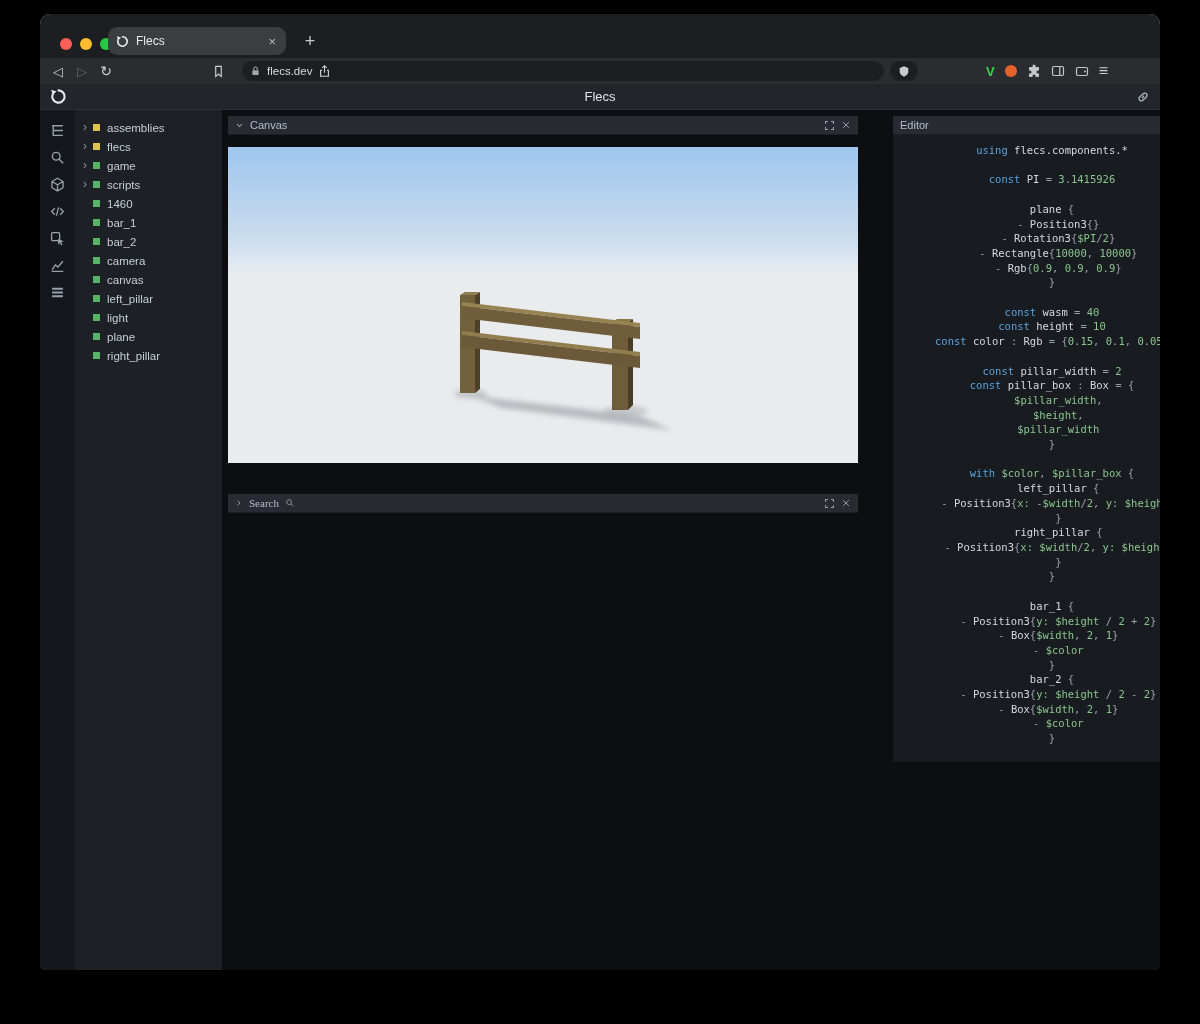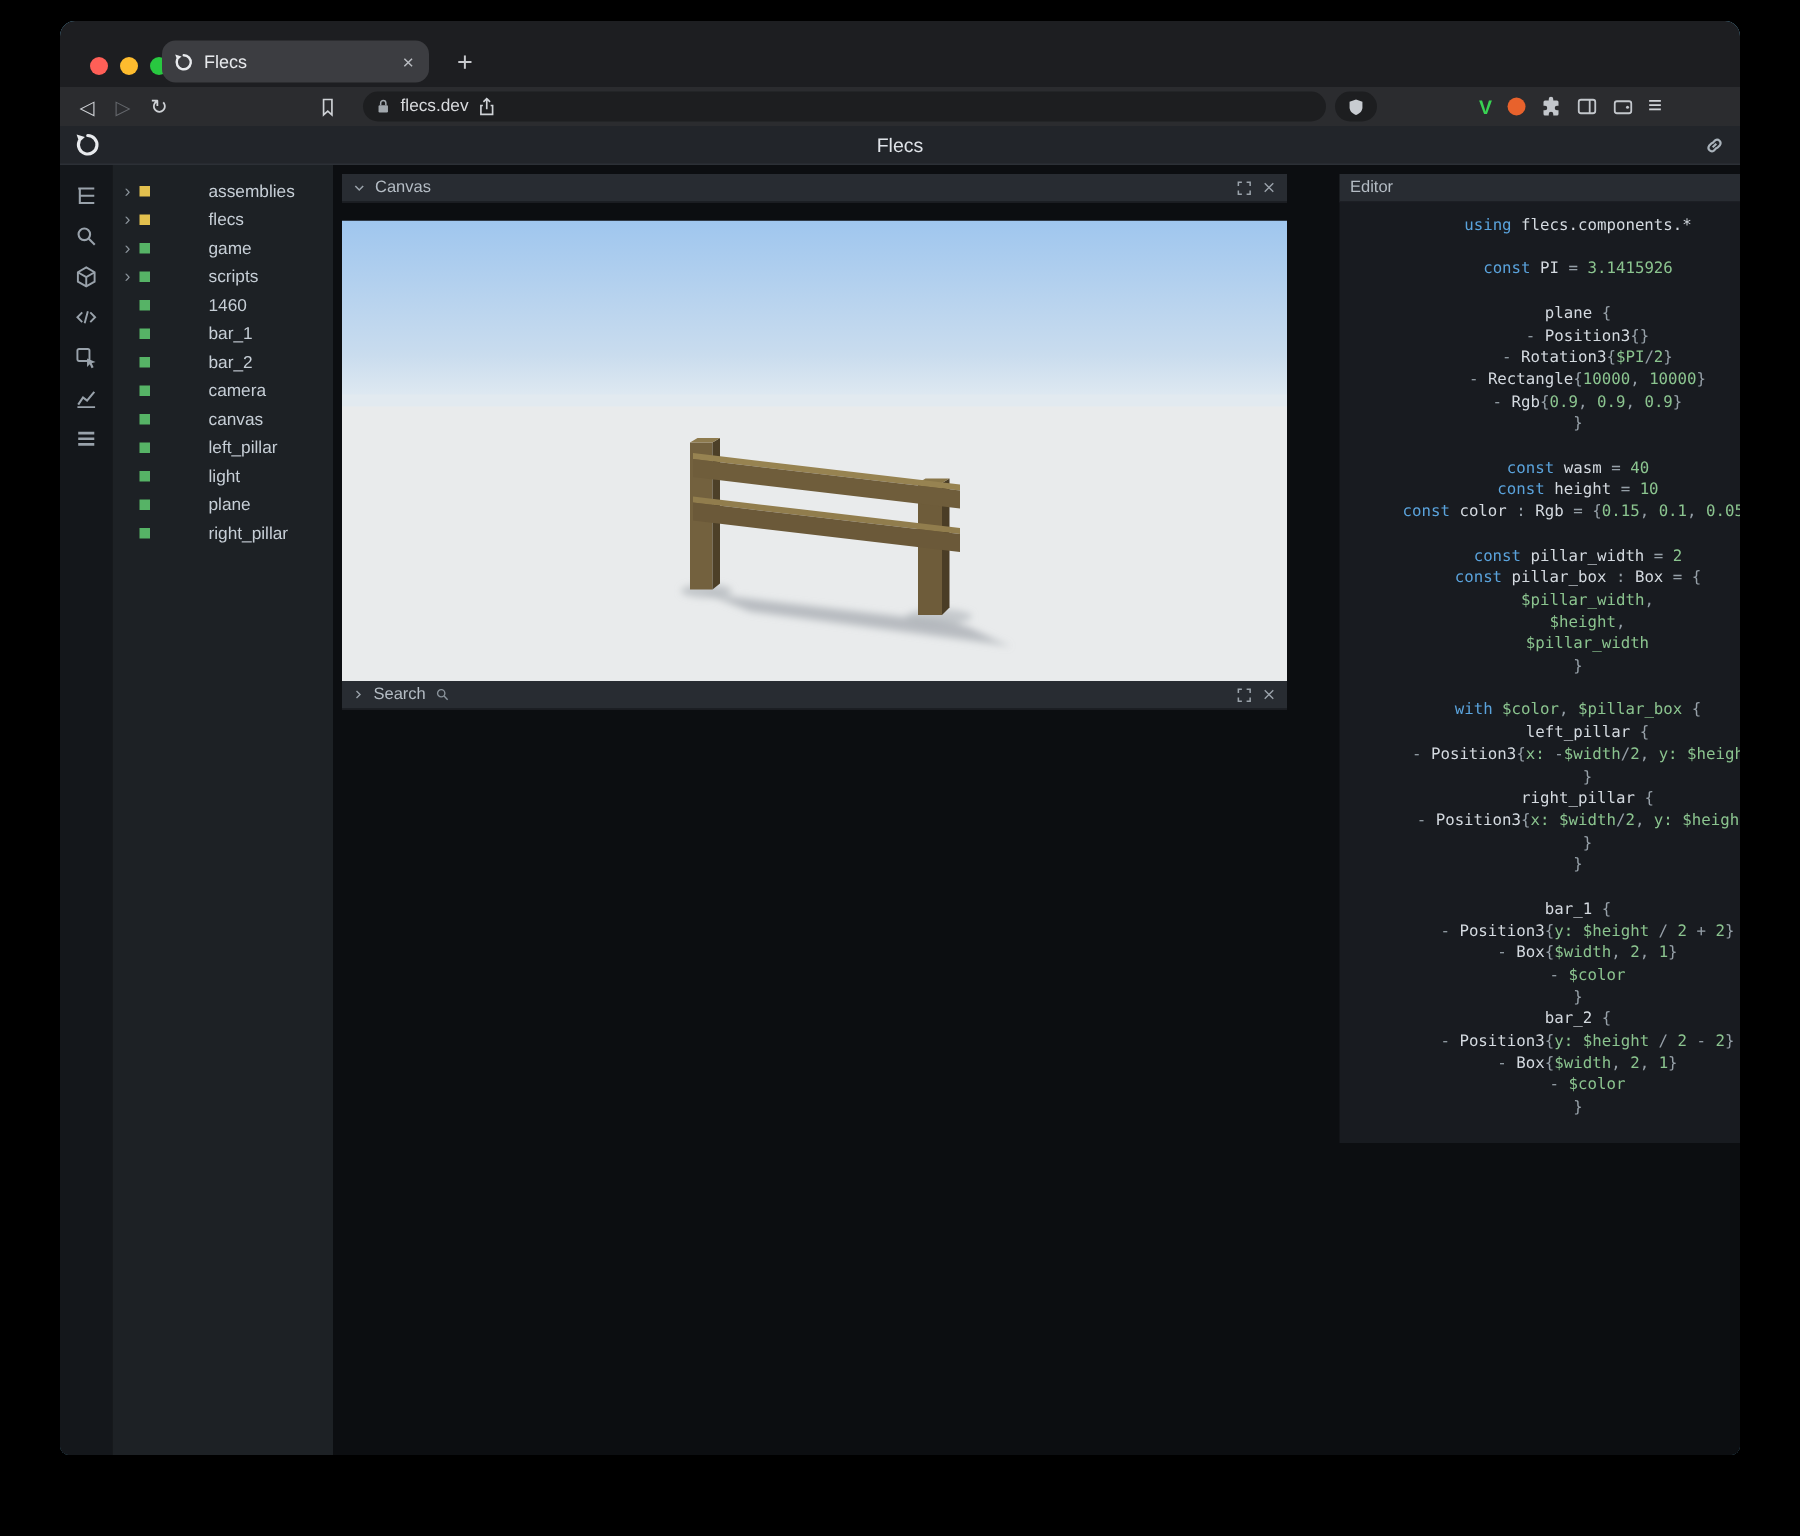--- a/index.html
+++ b/index.html
@@ -39,30 +39,30 @@
   .apptitle{position:absolute;left:0;right:0;text-align:center;color:#dfe3e8;font-size:13px;}
   .linkicon{position:absolute;right:10px;top:6px;}
   .rail{position:absolute;left:0;top:26px;bottom:0;width:35px;background:#14171b;
     display:flex;flex-direction:column;align-items:center;padding-top:12px;gap:11px;box-sizing:border-box;}
   .rail .ric{width:16px;height:16px;display:flex;align-items:center;justify-content:center;}
   .tree{position:absolute;left:35px;top:26px;bottom:0;width:147px;background:#1d2125;
     padding-top:8px;box-sizing:border-box;overflow:hidden;}
   .tree-item{display:flex;align-items:center;height:19px;padding-left:8px;font-size:11.5px;color:#c6ced6;}
   .tree-arrow{width:10px;color:#8a929a;font-size:12px;line-height:19px;}
   .tree-square{width:7px;height:7px;margin-right:7px;flex:0 0 auto;}
-  .tree-label{white-space:nowrap;margin-left:32px;}
+  .tree-label{white-space:nowrap;}
   .mainbg{position:absolute;left:182px;top:26px;right:0;bottom:0;background:#0c0e11;}
   
   .panel{position:absolute;box-sizing:border-box;}
   .phead{height:18px;background:#282c32;border-bottom:1px solid #1c1f24;display:flex;align-items:center;
     gap:6px;padding:0 7px;color:#b4bcc4;font-size:11px;}
   .phead .sp{flex:1}
   .panel-canvas{left:188px;top:32px;width:630px;}
   .viewport{margin-top:12px;display:block;}
-  .panel-search{left:188px;top:370px;width:630px;}
+  .panel-search{left:188px;top:410px;width:630px;font-family:Liberation Serif, serif;}
   .panel-editor{left:853px;top:32px;width:312px;}
   .code{background:#181b20;height:627px;overflow:hidden;padding:8px 6px 10px 12px;box-sizing:border-box;
     font-family:"DejaVu Sans Mono",monospace;font-size:10.5px;line-height:14.7px;}
   .code-line{white-space:pre;text-align:center;}
   .tok-k{color:var(--c-kw)}.tok-i{color:var(--c-id)}.tok-n{color:var(--c-num)}
   .tok-v{color:var(--c-var)}.tok-p{color:var(--c-pun)}
   svg{display:block}
 </style>
 </head>
 <body>

